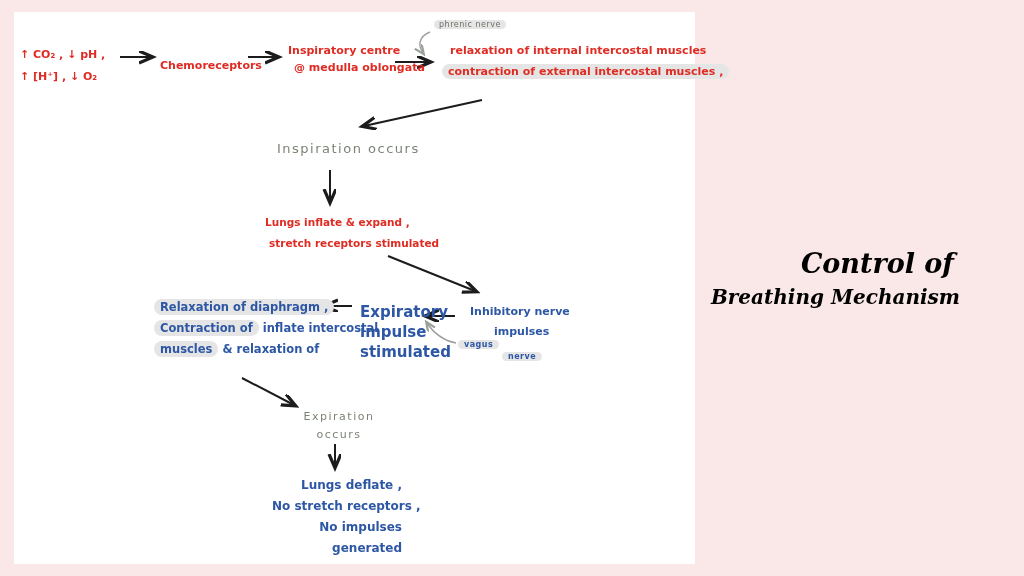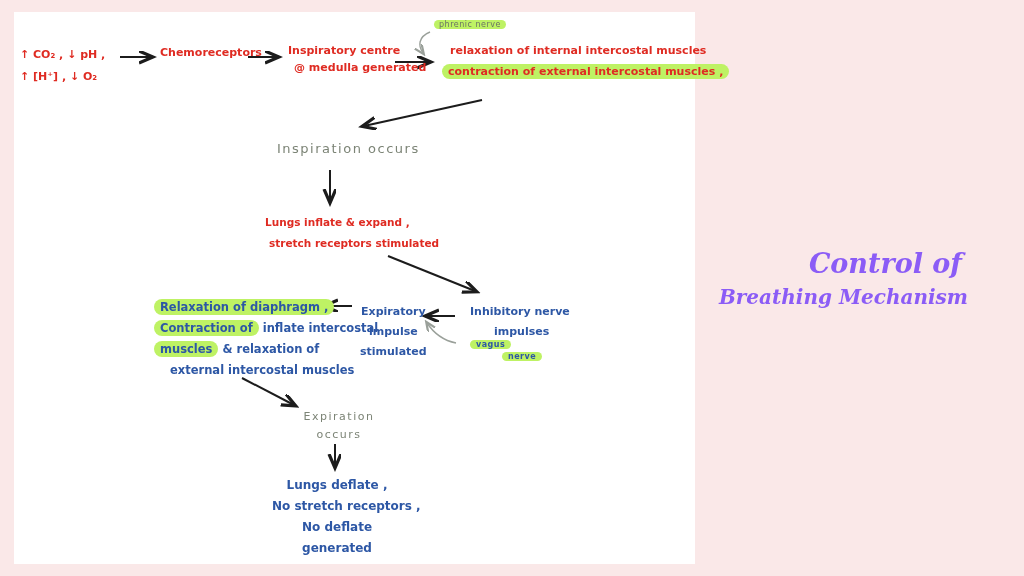--- a/index.html
+++ b/index.html
@@ -7,27 +7,27 @@
   body { background: #fae8e8; font-family: "DejaVu Sans", sans-serif; }
   .canvas { position: relative; width: 1024px; height: 576px; background: #fae8e8; border-radius: 10px; }
   .whiteboard {
     position: absolute; left: 14px; top: 12px; width: 681px; height: 552px;
     background: #ffffff;
   }
   .node { position: absolute; white-space: nowrap; font-weight: bold; }
   .red  { color: #df2b22; }
   .blue { color: #2d57a5; }
   .gray { color: #7c8476; font-weight: normal; letter-spacing: 1.5px; }
-  .hl   { background: #bef264; border-radius: 9px; padding: 1px 6px; }
+  .hl   { background: #e5e5e5; border-radius: 9px; padding: 1px 6px; }
   .tiny { font-size: 8px; letter-spacing: 0.5px; }
   .line { display: block; }
   svg.arrows { position: absolute; left: 0; top: 0; width: 681px; height: 552px; pointer-events: none; }
   .title-block {
-    position: absolute; right: 56px; top: 248px; width: 300px;
-    text-align: right; color: #8b5cf6;
+    position: absolute; right: 64px; top: 248px; width: 300px;
+    text-align: right; color: #000000;
     font-family: "DejaVu Serif", serif; font-style: italic; font-weight: bold;
   }
   .title-line1 { font-size: 27px; padding-right: 6px; }
   .title-line2 { font-size: 20px; margin-top: 6px; }
 </style>
 </head>
 <body>
 
 <div class="canvas">
 
@@ -54,25 +54,25 @@
       <line x1="321" y1="432" x2="321" y2="454" stroke="#1c1c1c" stroke-width="2" marker-end="url(#ah)"></line>
       <path d="M 416,20 C 404,25 404,34 409,41" fill="none" stroke="#9aa09a" stroke-width="1.4" marker-end="url(#ahg)"></path>
       <path d="M 442,331 C 427,328 419,320 413,311" fill="none" stroke="#9aa09a" stroke-width="1.4" marker-end="url(#ahg)"></path>
     </svg>
 
     <div class="node red" style="left:6px; top:32px; font-size:11px; line-height:22px;">
       <span class="line">↑ CO₂ , ↓ pH ,</span>
       <span class="line">↑ [H⁺] , ↓ O₂</span>
     </div>
 
-    <div class="node red" style="left:146px; top:34px; font-size:11px;">Chemoreceptors</div>
+    <div class="node red" style="left:146px; top:47px; font-size:11px;">Chemoreceptors</div>
 
     <div class="node red" style="left:274px; top:30px; font-size:11px; line-height:17px;">
       <span class="line">Inspiratory centre</span>
-      <span class="line" style="padding-left:6px;">@ medulla generated</span>
+      <span class="line" style="padding-left:6px;">@ medulla oblongata</span>
     </div>
 
     <div class="node gray tiny" style="left:420px; top:8px;">
       <span class="hl" style="padding:0 5px; color:#6b7265;">phrenic nerve</span>
     </div>
 
     <div class="node red" style="left:428px; top:28px; font-size:11px; line-height:21px;">
       <span class="line" style="padding-left:8px;">relaxation of internal intercostal muscles</span>
       <span class="line"><span class="hl">contraction of external intercostal muscles ,</span></span>
     </div>
@@ -82,47 +82,46 @@
     <div class="node red" style="left:251px; top:200px; font-size:10.5px; line-height:21px;">
       <span class="line">Lungs inflate &amp; expand ,</span>
       <span class="line" style="padding-left:4px;">stretch receptors stimulated</span>
     </div>
 
     <div class="node blue" style="left:456px; top:290px; font-size:11px; line-height:20px;">
       <span class="line">Inhibitory nerve</span>
       <span class="line" style="padding-left:24px;">impulses</span>
     </div>
 
-    <div class="node blue" style="left:346px; top:290px; font-size:11px; line-height:20px;text-align:center;">
+    <div class="node blue" style="left:346px; top:290px; font-size:15px; line-height:20px;">
       <span class="line">Expiratory</span>
       <span class="line">impulse</span>
       <span class="line">stimulated</span>
     </div>
 
     <div class="node blue tiny" style="left:444px; top:327px; line-height:12px;">
-      <span class="line"><span class="hl" style="padding:0 6px;margin-left:12px;">vagus</span></span>
+      <span class="line"><span class="hl" style="padding:0 6px;">vagus</span></span>
       <span class="line"><span class="hl" style="padding:0 6px;margin-left:44px;">nerve</span></span>
     </div>
 
     <div class="node blue" style="left:140px; top:285px; font-size:11.5px; line-height:21px;">
       <span class="line"><span class="hl">Relaxation of diaphragm ,</span></span>
       <span class="line"><span class="hl">Contraction of</span><span> inflate intercostal</span></span>
       <span class="line"><span class="hl">muscles</span><span> &amp; relaxation of</span></span>
-      <span class="line" style="padding-left:16px;">external intercostal muscles</span>
     </div>
 
     <div class="node gray" style="left:289px; top:396px; font-size:11px; line-height:18px; text-align:center; width:72px;">
       <span class="line">Expiration</span>
       <span class="line">occurs</span>
     </div>
 
-    <div class="node blue" style="left:258px; top:463px; font-size:12px; line-height:21px; text-align:center; width:130px;">
+    <div class="node blue" style="left:258px; top:463px; font-size:12px; line-height:21px; text-align:right; width:130px;">
       <span class="line">Lungs deflate ,</span>
       <span class="line">No stretch receptors ,</span>
-      <span class="line">No deflate</span>
+      <span class="line">No impulses</span>
       <span class="line">generated</span>
     </div>
 
   </div>
 
   <div class="title-block">
     <div class="title-line1">Control of</div>
     <div class="title-line2">Breathing Mechanism</div>
   </div>
 

